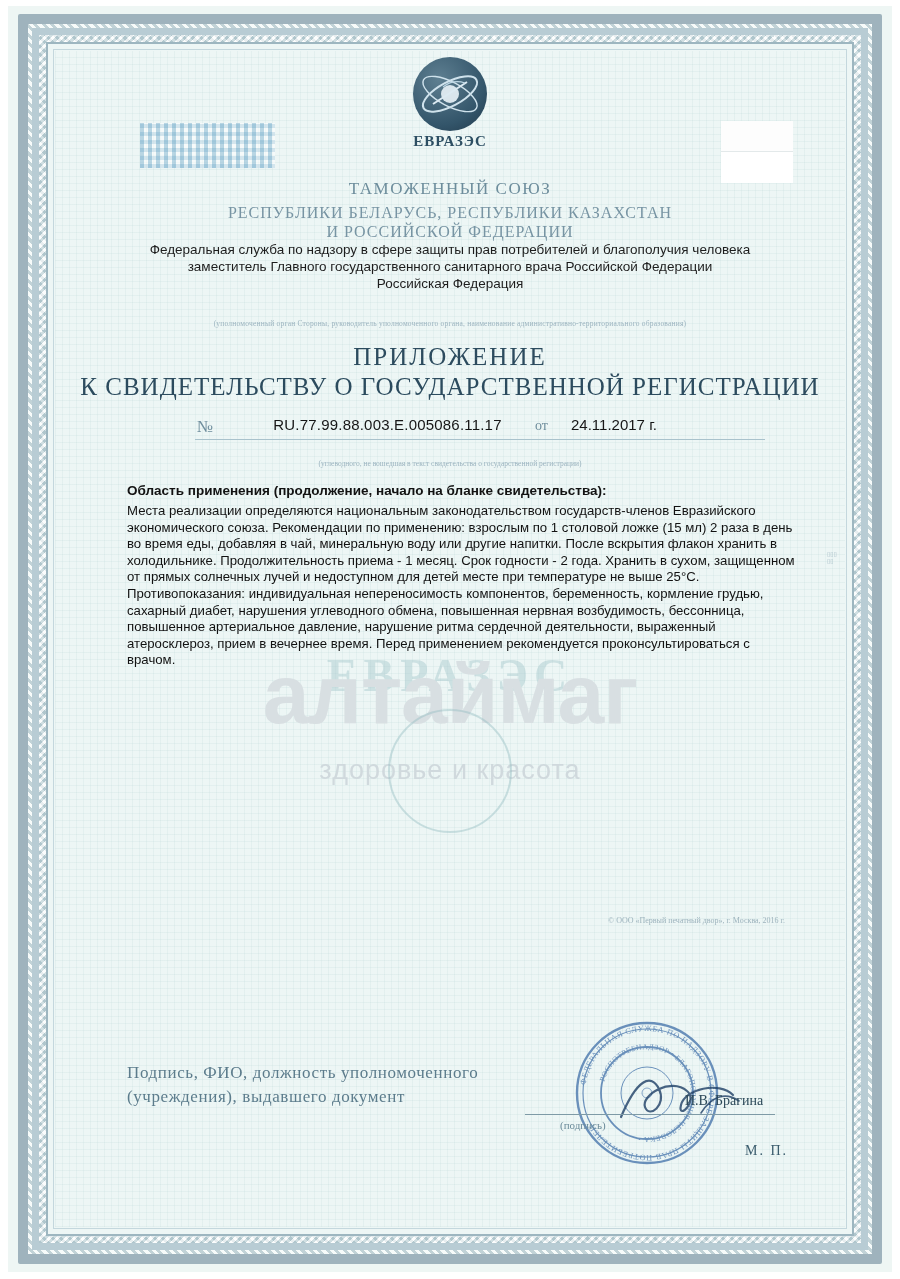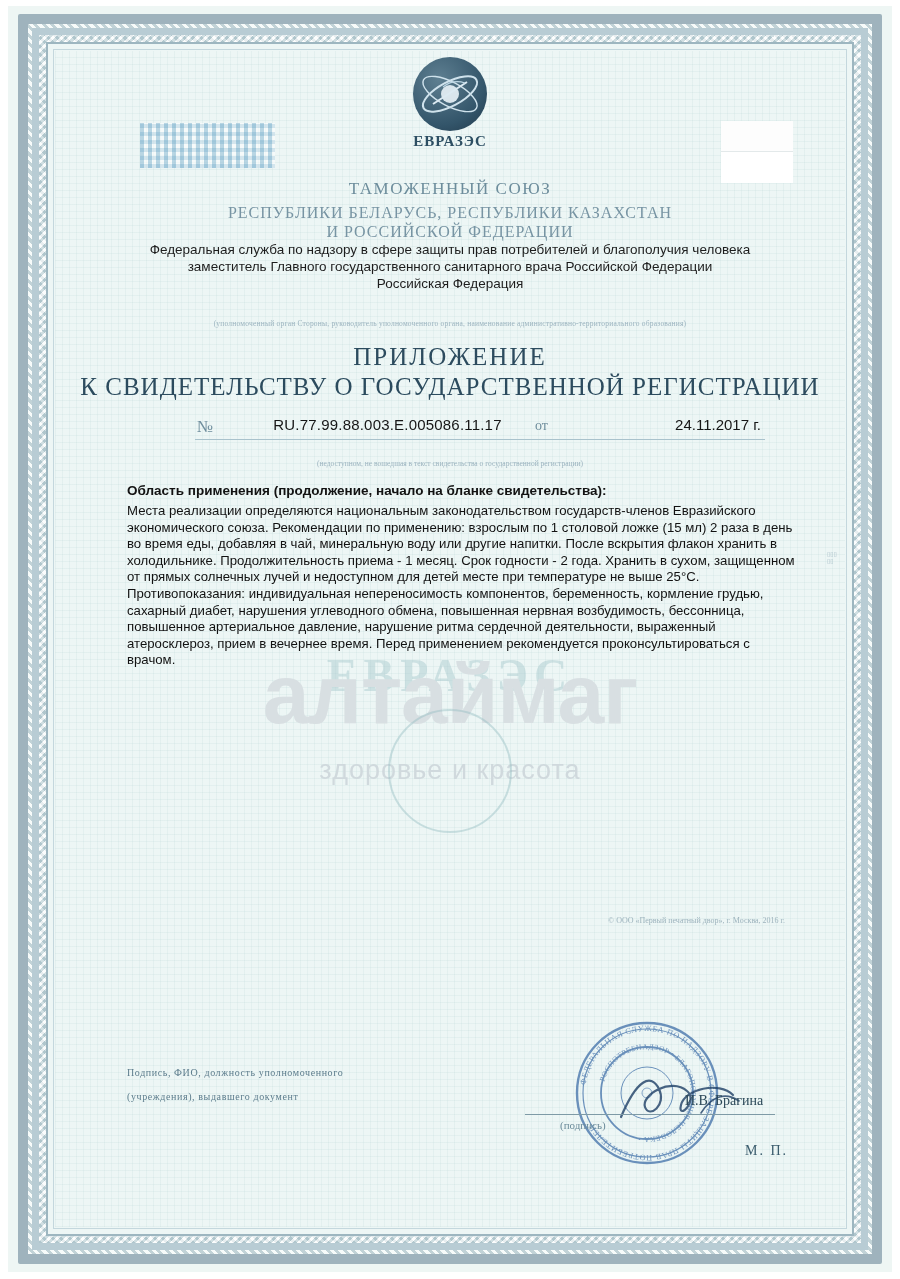--- a/index.html
+++ b/index.html
@@ -198,21 +198,21 @@
   }
   .num-from {
     position: absolute; left: 480px; top: 5px;
     font-family: "Liberation Serif", serif;
     font-size: 14px;
     color: #6f8e9d;
   }
   .num-date {
     position: absolute; left: 516px; top: 3px;
     width: 190px;
-    text-align: right;
+    text-align: left;
     font-size: 15px;
     color: #161616;
   }
   .underline-long {
     position: absolute; left: 140px; top: 26px;
     width: 570px;
     border-bottom: 1px solid #a9c2cc;
   }
   .subnote {
     position: absolute; top: 408px; left: 0; width: 100%;
@@ -280,21 +280,21 @@
     border: 2px solid rgba(150,190,195,0.45);
     pointer-events: none;
   }
 
   
   .sig-text {
     position: absolute;
     left: 72px; top: 1010px;
     width: 420px;
     font-family: "Liberation Serif", serif;
-    font-size: 10px;
+    font-size: 17px;
     line-height: 24px;
     color: #5c7c8c;
     letter-spacing: 0.6px;
   }
   .sig-line {
     position: absolute;
     left: 470px; top: 1063px;
     width: 250px;
     border-bottom: 1px solid #7e9aa6;
   }
@@ -401,21 +401,21 @@
     <div class="title1">ПРИЛОЖЕНИЕ</div>
     <div class="title2">К СВИДЕТЕЛЬСТВУ О ГОСУДАРСТВЕННОЙ РЕГИСТРАЦИИ</div>
 
     <div class="numrow">
       <span class="num-label">№</span>
       <span class="num-value">RU.77.99.88.003.Е.005086.11.17</span>
       <span class="num-from">от</span>
       <span class="num-date">24.11.2017 г.</span>
       <div class="underline-long"></div>
     </div>
-    <div class="subnote">(недоступном, не вошедшая в текст свидетельства о государственной регистрации)</div>
+    <div class="subnote">(углеводного, не вошедшая в текст свидетельства о государственной регистрации)</div>
 
     <div class="body-heading">Область применения (продолжение, начало на бланке свидетельства):</div>
     <div class="body-text">Места реализации определяются национальным законодательством государств-членов Евразийского экономического союза. Рекомендации по применению: взрослым по 1 столовой ложке (15 мл) 2 раза в день во время еды, добавляя в чай, минеральную воду или другие напитки. После вскрытия флакон хранить в холодильнике. Продолжительность приема - 1 месяц. Срок годности - 2 года. Хранить в сухом, защищенном от прямых солнечных лучей и недоступном для детей месте при температуре не выше 25°С. Противопоказания: индивидуальная непереносимость компонентов, беременность, кормление грудью, сахарный диабет, нарушения углеводного обмена, повышенная нервная возбудимость, бессонница, повышенное артериальное давление, нарушение ритма сердечной деятельности, выраженный атеросклероз, прием в вечернее время. Перед применением рекомендуется проконсультироваться с врачом.</div>
 
     <div class="wm-eaes">ЕВРАЗЭС</div>
     <div class="wm">
       <div class="wm-ring"></div>
       <div class="wm-main">алтаймаг</div>
       <div class="wm-sub">здоровье и красота</div>
     </div>

